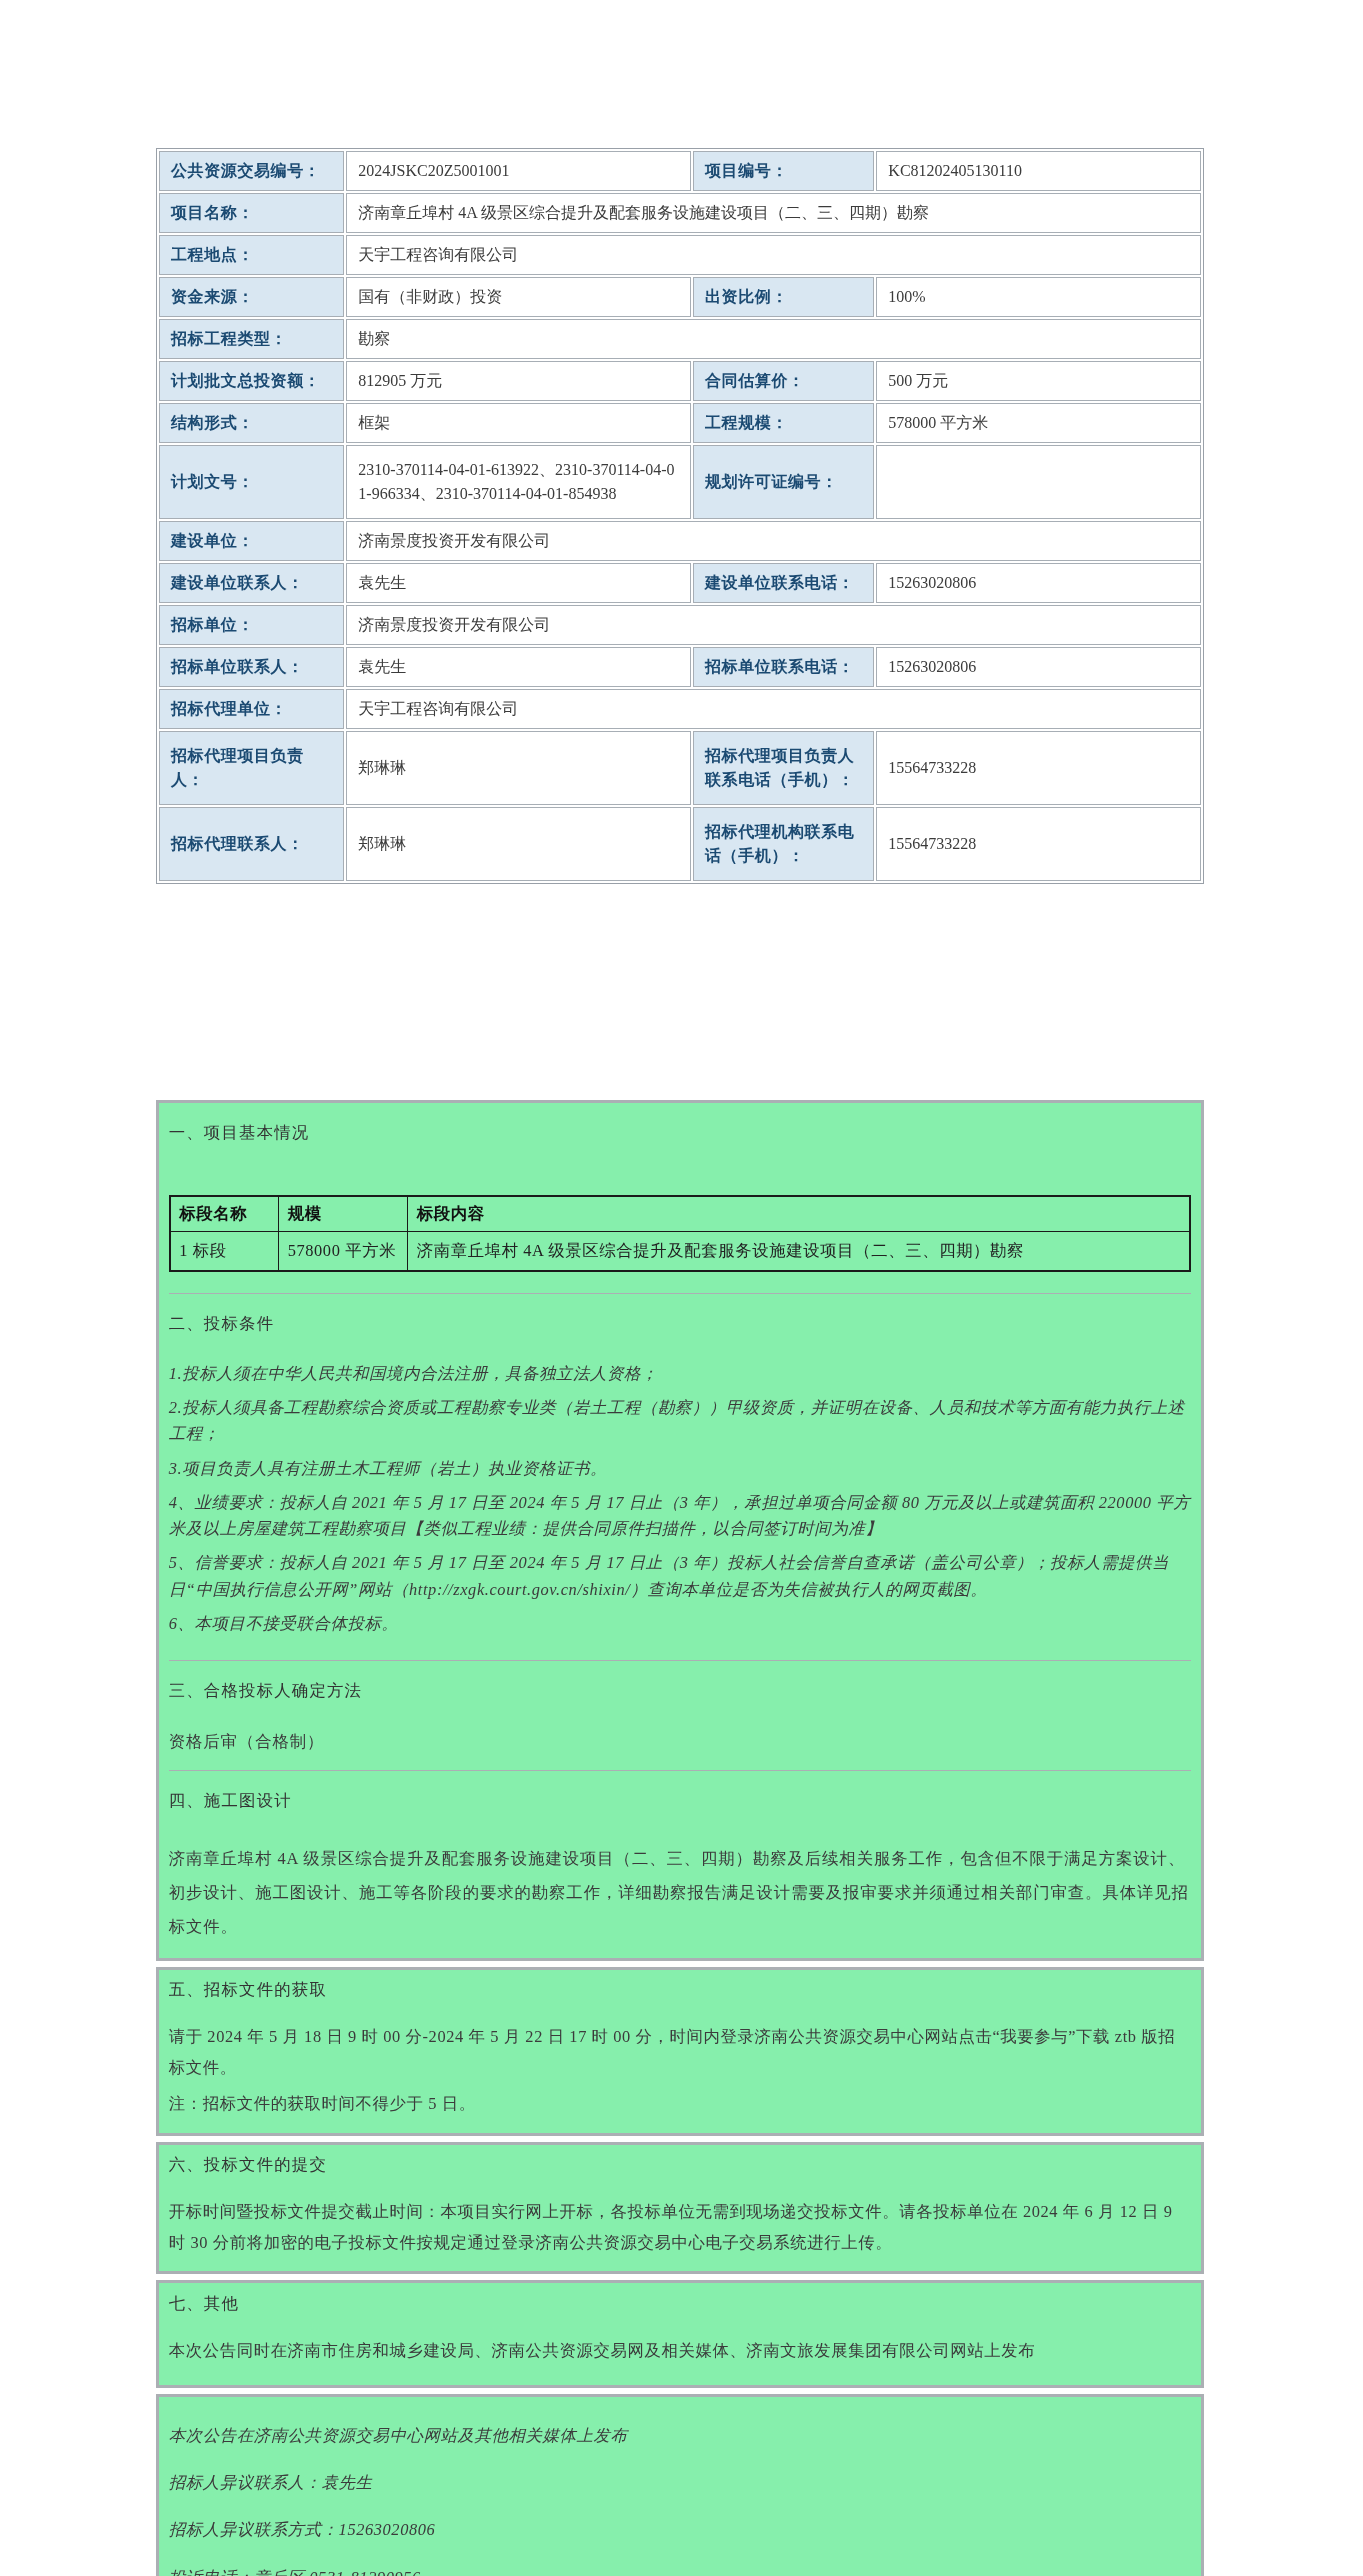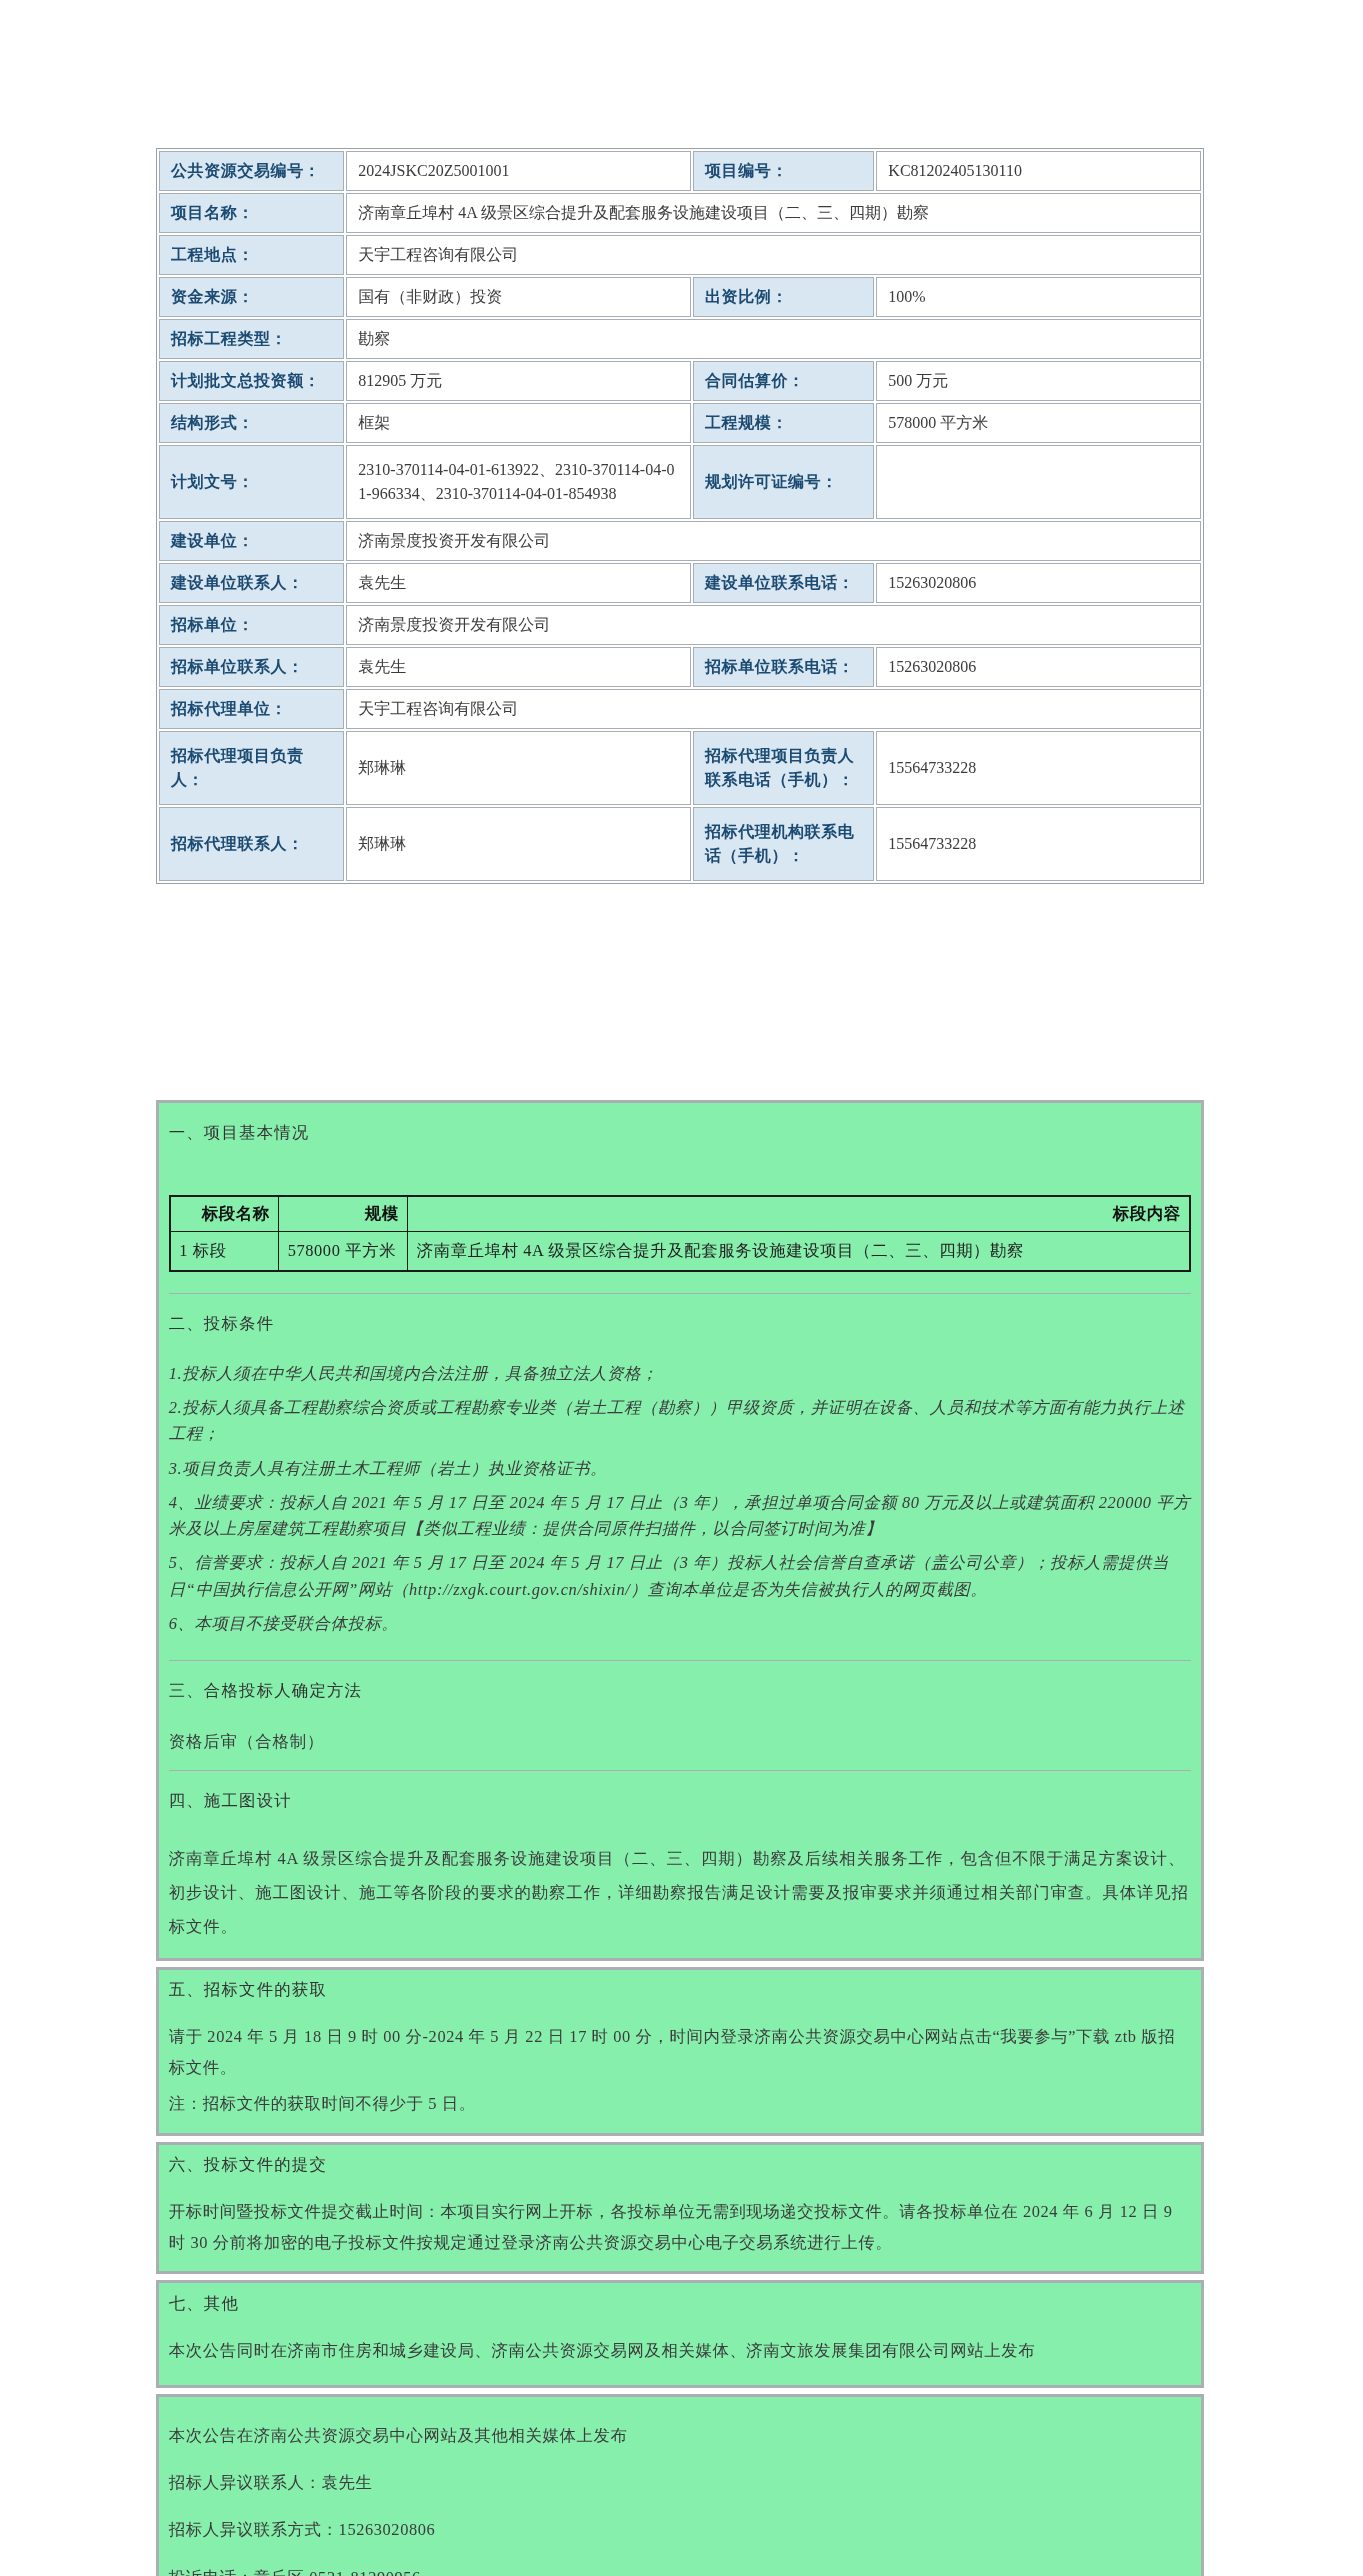--- a/index.html
+++ b/index.html
@@ -22,31 +22,31 @@
   .box.big > section + section{border-top:1.8px solid #abafb4;}
 
   .sec-title{font-size:16.4px;color:#333333;letter-spacing:1.2px;margin:9.7px 0 0;}
   .body-text{font-size:16.4px;color:#3b3b3b;letter-spacing:0.9px;line-height:1.6;margin:0;}
   .gap-md{margin-top:27px;}
   .gap-lg{margin-top:30px;line-height:2.05;}
 
   
   .bid-table{width:100%;border-collapse:collapse;border:2.4px solid #1a1a1a;margin:51px 0 6px;table-layout:fixed;}
   .bid-table th,.bid-table td{border:1.2px solid #1a1a1a;font-size:16.4px;padding:0 8.5px;letter-spacing:0.6px;}
-  .bid-table th{height:34px;font-weight:bold;color:#111111;text-align:right;}
+  .bid-table th{height:34px;font-weight:bold;color:#111111;text-align:left;}
   .bid-table td{height:38px;color:#222222;text-align:left;}
 
   .cond-list{margin-top:25.5px;font-style:italic;}
   .cond-item{font-size:16.4px;color:#3b3b3b;letter-spacing:0.6px;line-height:1.6;margin:8px 0;}
 
   .sec-lines{margin-top:19.4px;}
   .sec-line{font-size:16.4px;color:#3b3b3b;letter-spacing:0.6px;line-height:1.9;margin:4.9px 0;}
 
   .contact-box{padding:3.6px 9.7px 8.5px;}
-  .contact-line{font-size:16.4px;color:#3b3b3b;letter-spacing:0.6px;line-height:1.35;margin:25px 0;}
+  .contact-line{font-size:16.4px;color:#3b3b3b;letter-spacing:0.6px;line-height:1.35;margin:25px 0;font-style:italic;}
 </style>
 </head>
 <body>
 
 <div class="page">
 
   <table class="info-table">
     <colgroup>
       <col style="width:185px">
         <col style="width:344px">

